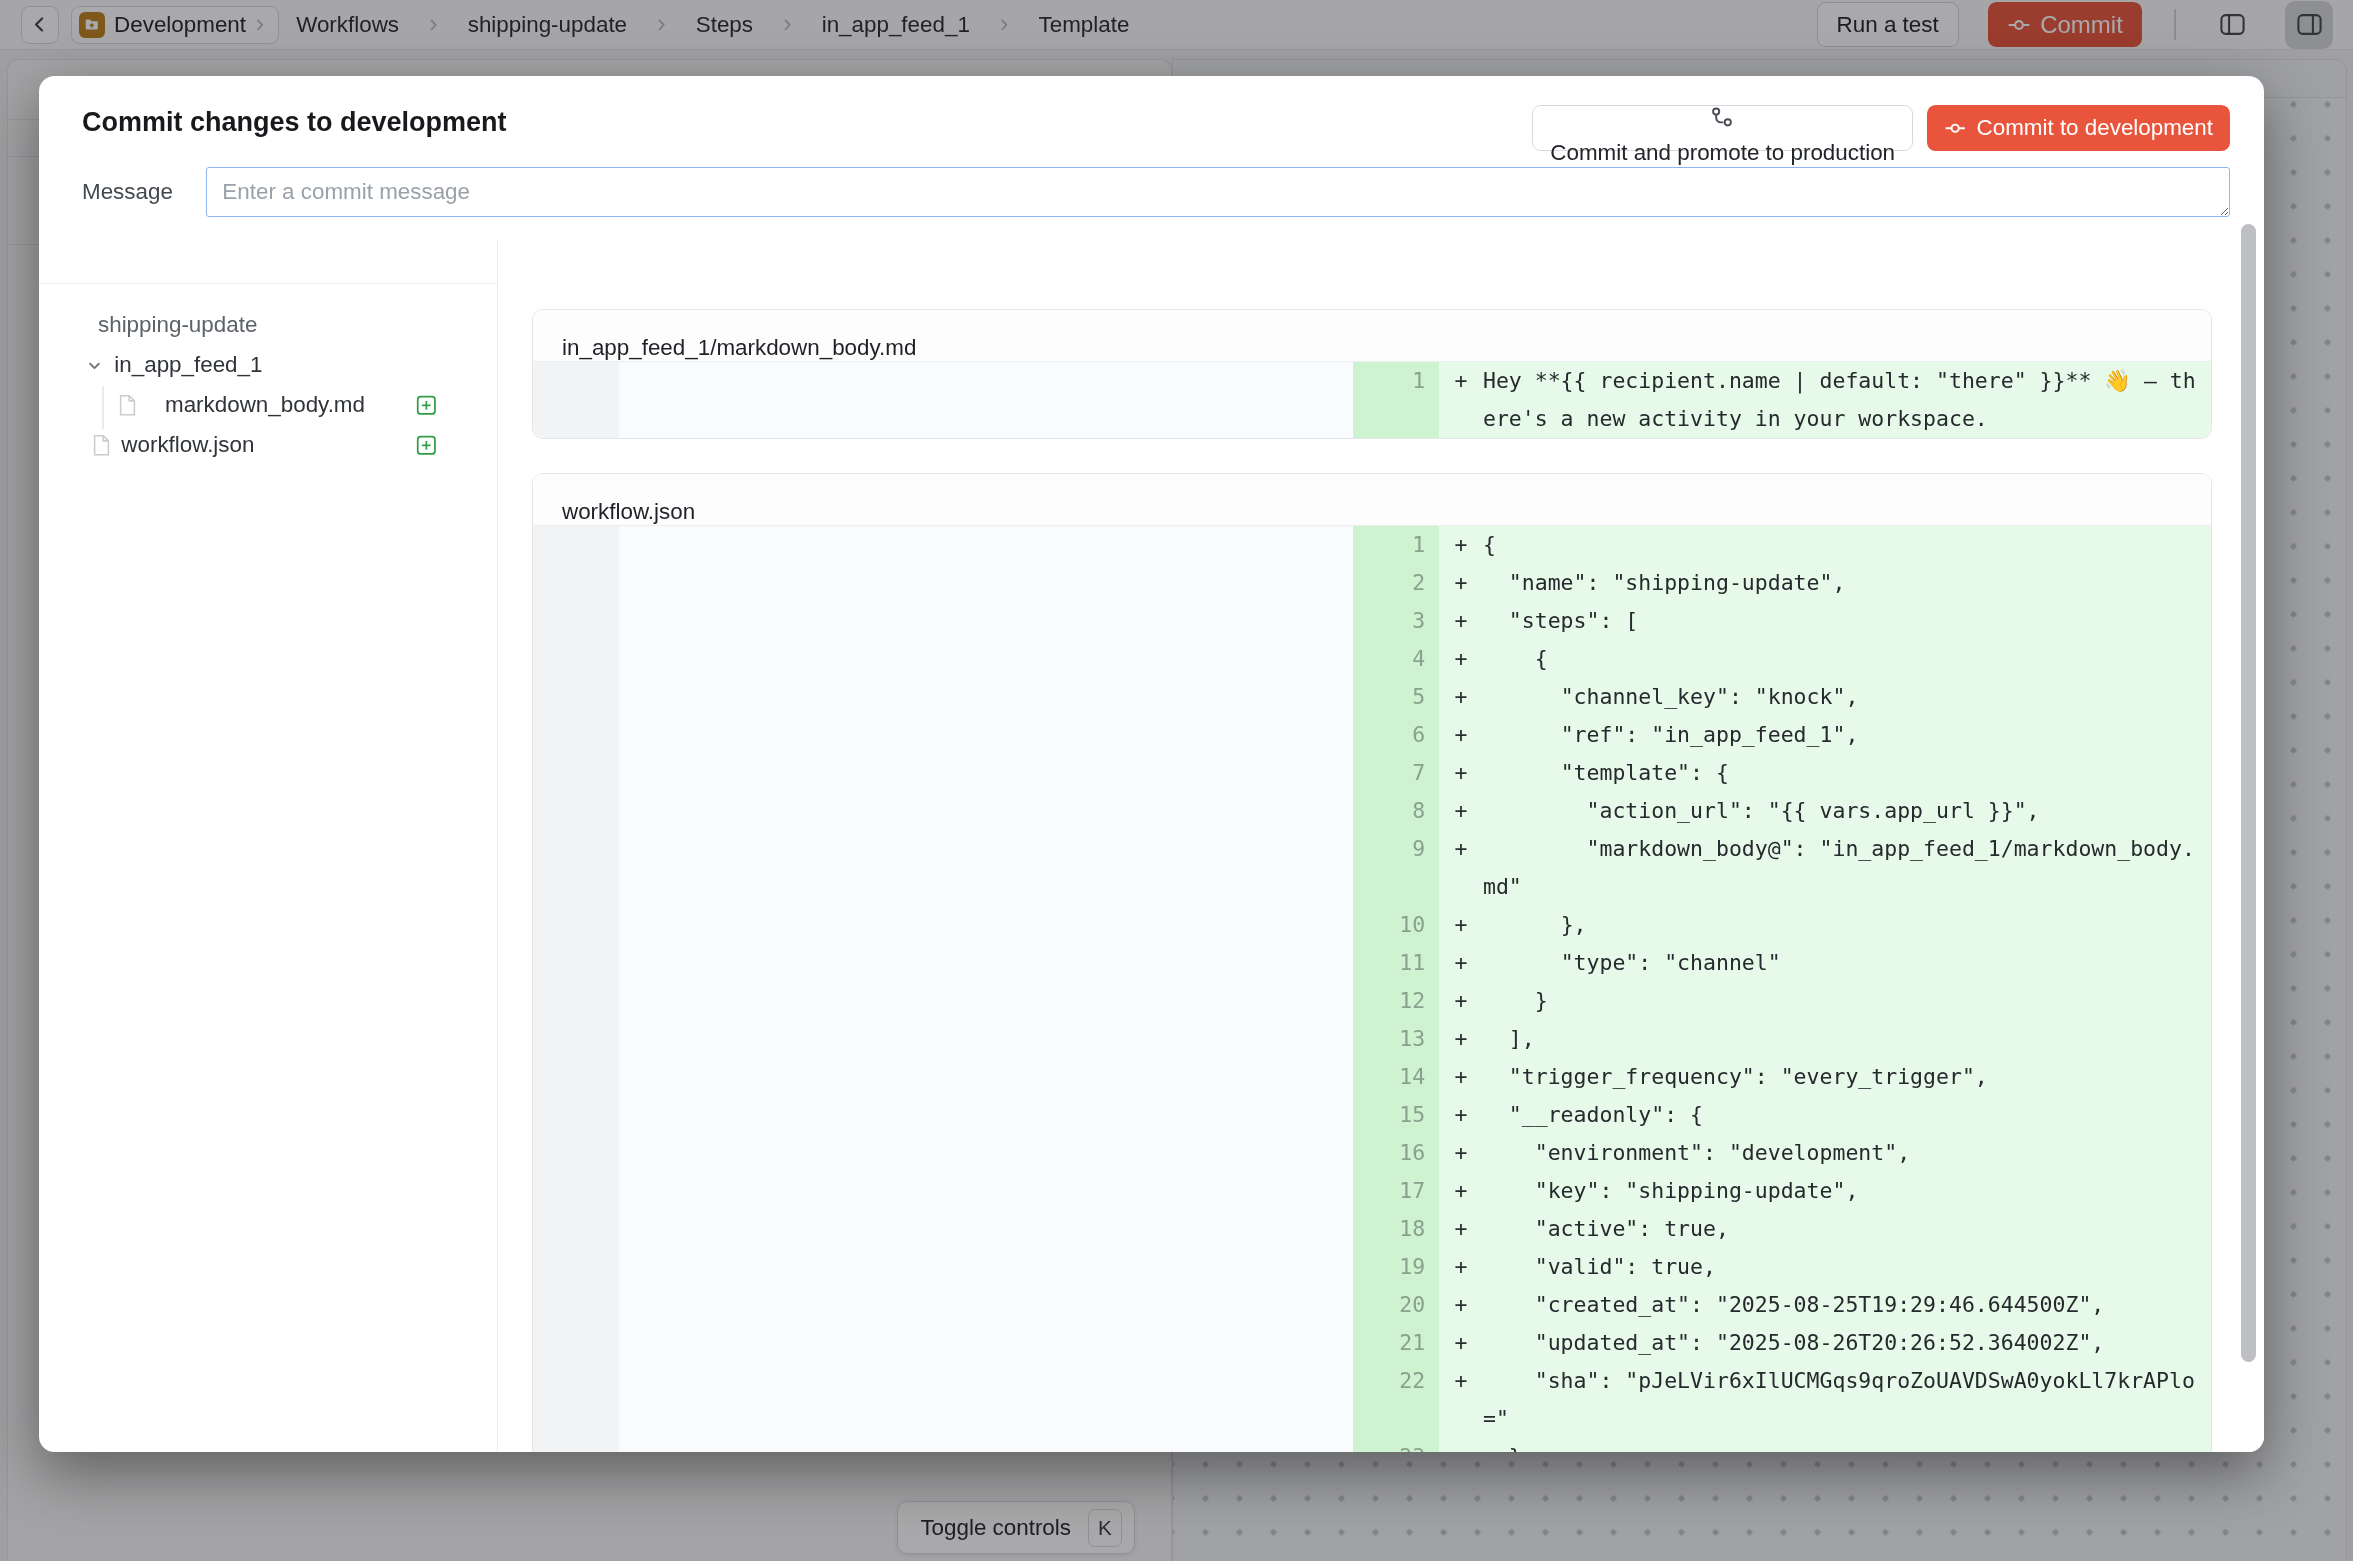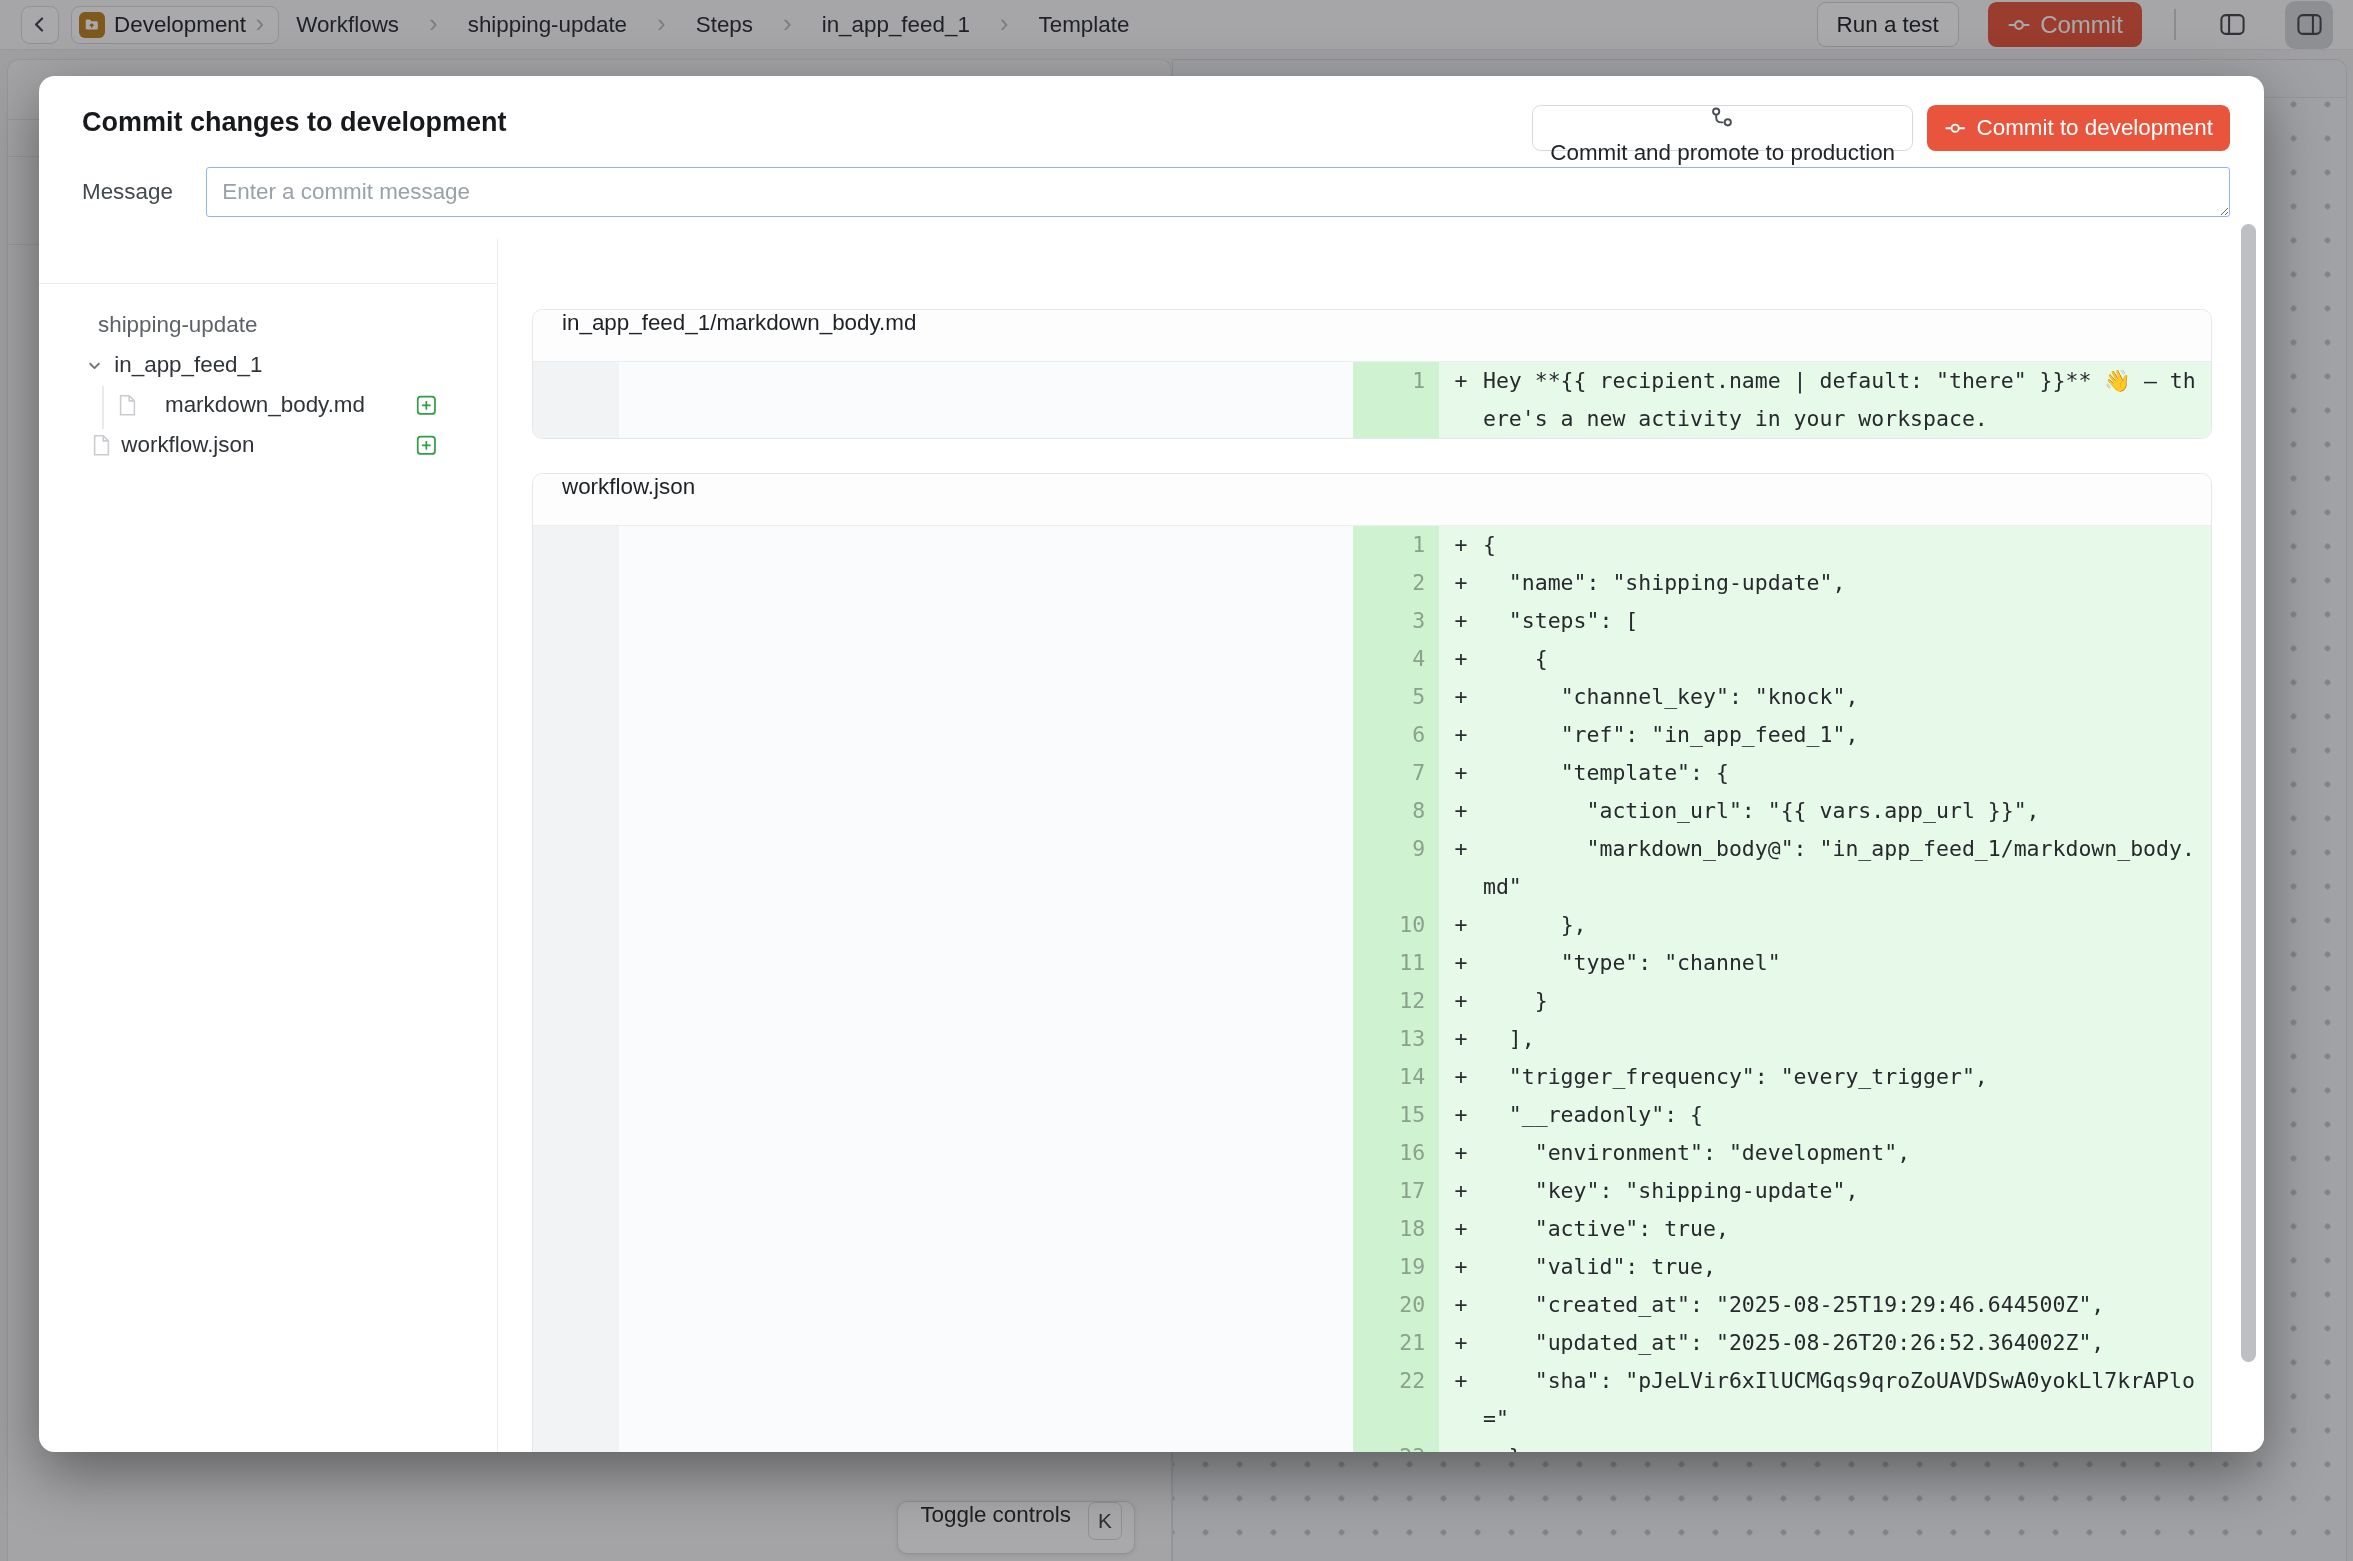--- a/index.html
+++ b/index.html
@@ -34,21 +34,21 @@
   
   .bg-left-panel { position:absolute; left:6.9px; top:59px; width:1165px; bottom:0; background:#f7f7f8;
                    border:0.9px solid #e2e3e6; border-bottom:none; border-radius:12px 12px 0 0; }
   .bg-hline { position:absolute; left:0; right:0; height:0.9px; background:#e4e5e8; }
   .bg-canvas { position:absolute; left:1172px; top:59px; right:6.9px; bottom:0; background:#f3f4f6;
                border:0.9px solid #dcdee2; border-bottom:none; border-radius:0 12px 0 0; overflow:hidden; }
   .bg-canvas-header { height:38px; border-bottom:0.9px solid #e0e2e5; background:#f1f2f4; }
   .bg-dots { position:absolute; left:0; right:0; top:39px; bottom:0;
              background-image:radial-gradient(#c2c5ca 2.6px, transparent 3px);
              background-size:34px 34px; background-position:15.5px 22.4px; }
-  .toggle-btn { position:absolute; left:897px; top:1501px; height:53px; display:flex; 
+  .toggle-btn { position:absolute; left:897px; top:1501px; height:53px; display:flex; align-items:center;
                 gap:17px; padding:0 12px 0 22.4px; background:#fff; border:0.9px solid #d9dcdf; border-radius:10.3px;
                 box-shadow:0 1.7px 5.2px rgba(0,0,0,.08); font-size:22.4px; color:#26292e; }
   .kbd { width:34px; height:38px; border:1.7px solid #d6d9dc; border-radius:6.9px; display:flex;
          align-items:center; justify-content:center; font-size:20.7px; color:#3a3e44; background:#fff; }
 
   
   .overlay { position:absolute; inset:0; background:rgba(16,18,22,0.36); z-index:5; }
 
   
   .modal { position:absolute; left:39px; top:76px; width:2225px; height:1376px; background:#fff;
@@ -76,21 +76,21 @@
   .t-file { color:#303439; gap:10.3px; }
   .t-file.f-md { padding-left:79px;gap:28px; }
   .t-file.f-json { padding-left:53px; }
   .t-guide { position:absolute; left:63px; top:147px; height:43px; width:1.7px; background:#e9eaec; }
   .plus-btn { position:absolute; right:60px; top:10.3px; width:20.7px; height:20.7px; background:none; border:none;
               display:flex; }
 
   .m-content { flex:1; position:relative; padding:70px 0 0 34px; background:#fff; }
   .file-panel { width:1680px; border:0.9px solid #e4e6e8; border-radius:10.3px; overflow:hidden;
                 background:#fff; margin-bottom:34px; }
-  .fp-header { height:52px; display:flex; align-items:flex-start; padding-left:29px; background:#fdfdfe;
+  .fp-header { height:52px; display:flex; align-items:flex-end; padding-left:29px; background:#fdfdfe;
                border-bottom:0.9px solid #ecedef; font-size:22.4px; color:#1e2126; }
   .drow { display:flex; font-family:"DejaVu Sans Mono", monospace; font-size:21.5px; line-height:38px;
           color:#26292d; }
   .og { flex:0 0 86px; background:#f2f3f5; }
   .oc { flex:1; background:#fafbfd; }
   .ng { flex:0 0 86px; background:#cff2d0; color:#8aa18d; text-align:right; padding-right:13.8px; }
   .nc { flex:0 0 772px; background:#e7f9e8; display:flex; align-items:flex-start; }
   .plus { flex:0 0 28px; padding-left:15.5px; color:#2a2e33; }
   .ctext { margin-left:15.5px; width:713px; white-space:pre-wrap; word-break:break-all; }
 

